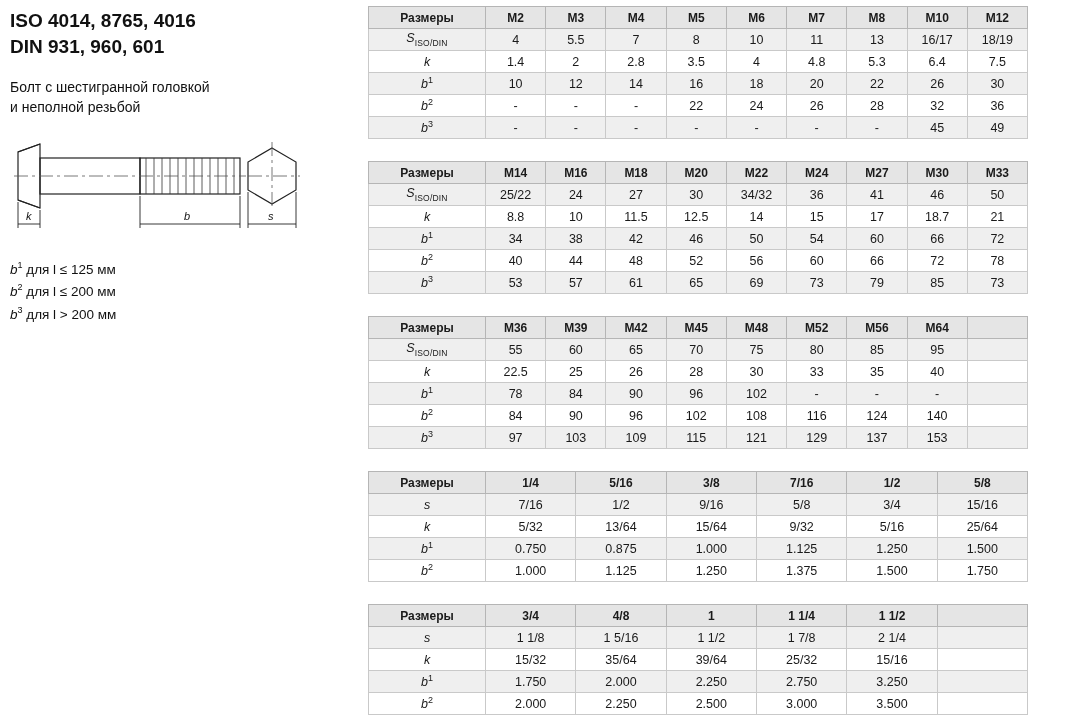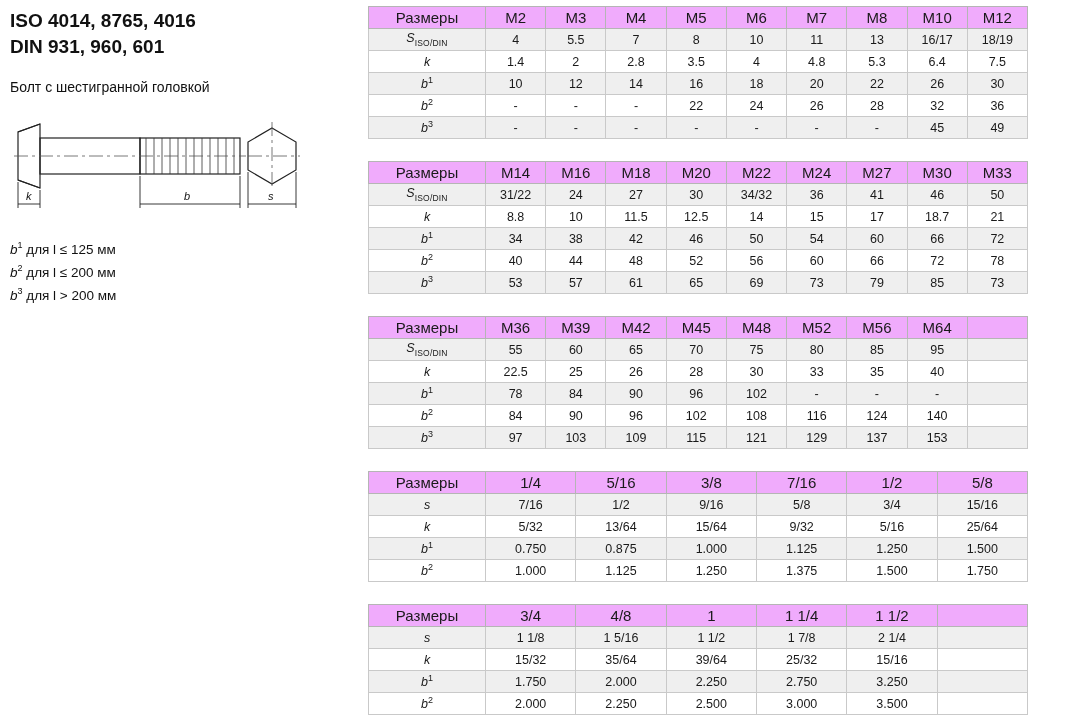--- a/index.html
+++ b/index.html
@@ -73,23 +73,23 @@
   table.dim th, table.dim td {
     border: 1px solid #c9c9c9;
     text-align: center;
     font-size: 12.5px;
     height: 21px;
     padding: 0 2px;
     color: #1a1a1a;
     white-space: nowrap;
   }
   table.dim thead th {
-    background: #f0abfc;
-    font-weight: normal;
-    font-size: 15px;
+    background: #e5e5e5;
+    font-weight: bold;
+    font-size: 12px;
     border-color: #b5b5b5;
   }
   table.dim thead th.first {
     width: 112px;
   }
   table.dim tbody tr:nth-child(odd) td {
     background: #efefef;
   }
   table.dim tbody tr:nth-child(even) td {
     background: #ffffff;
@@ -117,20 +117,21 @@
 <div class="page">
 
   <div class="left">
     <div class="title-block">
       <div>ISO 4014, 8765, 4016</div>
       <div>DIN 931, 960, 601</div>
     </div>
 
     <div class="subtitle-block">
       <div>Болт с шестигранной головкой</div>
+      <div>и неполной резьбой</div>
     </div>
 
     <div class="drawing">
       <svg width="300" height="100" viewBox="0 0 300 100" xmlns="http://www.w3.org/2000/svg">
 
         <g fill="none" stroke="#222" stroke-width="1.2">
           <path d="M8,16 L8,64 L30,72 L30,8 Z"></path>
           <line x1="8" y1="16" x2="30" y2="8"></line>
           <line x1="8" y1="64" x2="30" y2="72"></line>
 
@@ -285,21 +286,21 @@
             <th>M22</th>
             <th>M24</th>
             <th>M27</th>
             <th>M30</th>
             <th>M33</th>
           </tr>
         </thead>
         <tbody>
           <tr>
             <td class="rowlab"><span class="italic">S</span><span class="sub">ISO/DIN</span></td>
-            <td>31/22</td>
+            <td>25/22</td>
             <td>24</td>
             <td>27</td>
             <td>30</td>
             <td>34/32</td>
             <td>36</td>
             <td>41</td>
             <td>46</td>
             <td>50</td>
           </tr>
           <tr>

